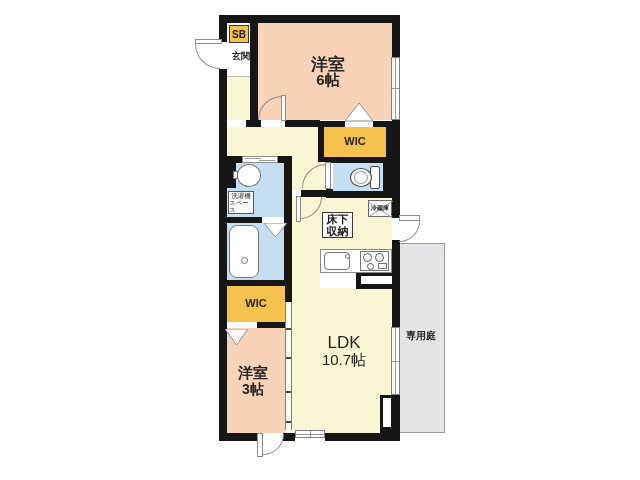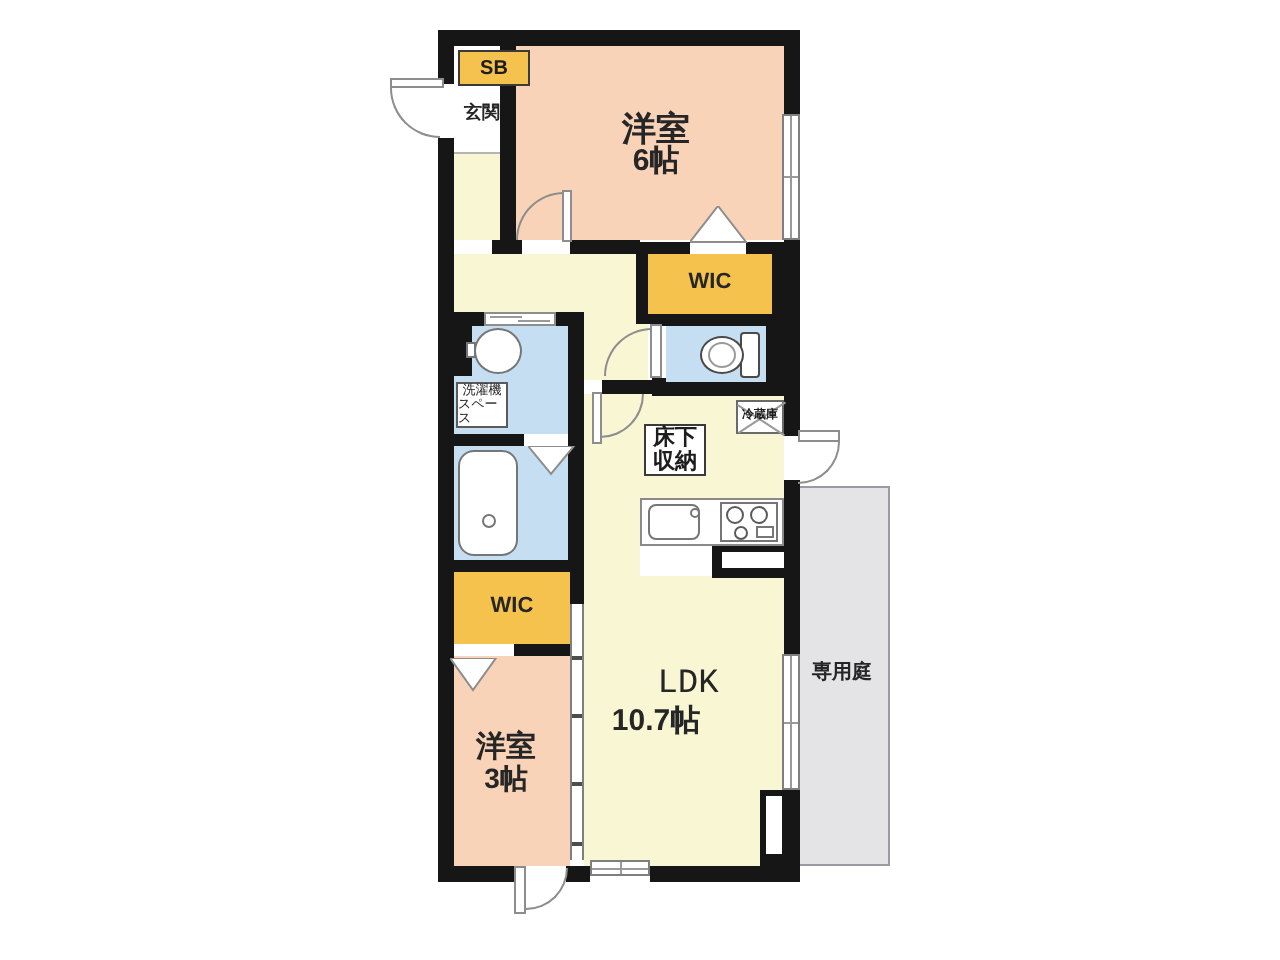--- a/index.html
+++ b/index.html
@@ -162,33 +162,33 @@
   <div class="box" style="left:322px;top:212px;width:31px;height:26px;font-size:11px;font-weight:bold;">
     <span>床下</span>
     <span>収納</span>
   </div>
 
   <div class="box" style="left:228px;top:191px;width:26px;height:23px;font-size:6.5px;border-color:#5a5a5a;">
     <span>洗濯機</span>
     <span>スペース</span>
   </div>
 
-  <div class="box" style="left:229px;top:25px;width:36px;height:18px;background:#f4c24d;font-size:10px;font-weight:bold;">
+  <div class="box" style="left:229px;top:25px;width:20px;height:18px;background:#f4c24d;font-size:10px;font-weight:bold;">
     <span>SB</span>
   </div>
 
   <div class="lbl" style="left:241px;top:50px;font-size:9px;">玄関</div>
 
   <div class="lbl" style="left:328px;top:53px;font-size:17px;">洋室</div>
   <div class="lbl" style="left:328px;top:71px;font-size:15px;">6帖</div>
 
   <div class="lbl" style="left:355px;top:135px;font-size:11px;">WIC</div>
 
-  <div class="lbl" style="left:344px;top:333px;font-size:17px;font-weight:normal;font-family:Liberation Mono, monospace;">LDK</div>
-  <div class="lbl" style="left:328px;top:351px;font-size:15px;font-weight:bold;">10.7帖</div>
+  <div class="lbl" style="left:344px;top:333px;font-size:17px;font-weight:normal;">LDK</div>
+  <div class="lbl" style="left:344px;top:351px;font-size:15px;font-weight:normal;">10.7帖</div>
 
   <div class="lbl" style="left:256px;top:297px;font-size:11px;">WIC</div>
 
   <div class="lbl" style="left:253px;top:364px;font-size:15px;">洋室</div>
   <div class="lbl" style="left:253px;top:381px;font-size:14px;">3帖</div>
 
   <div class="lbl" style="left:421px;top:329px;font-size:10px;">専用庭</div>
 
 
 </div>

